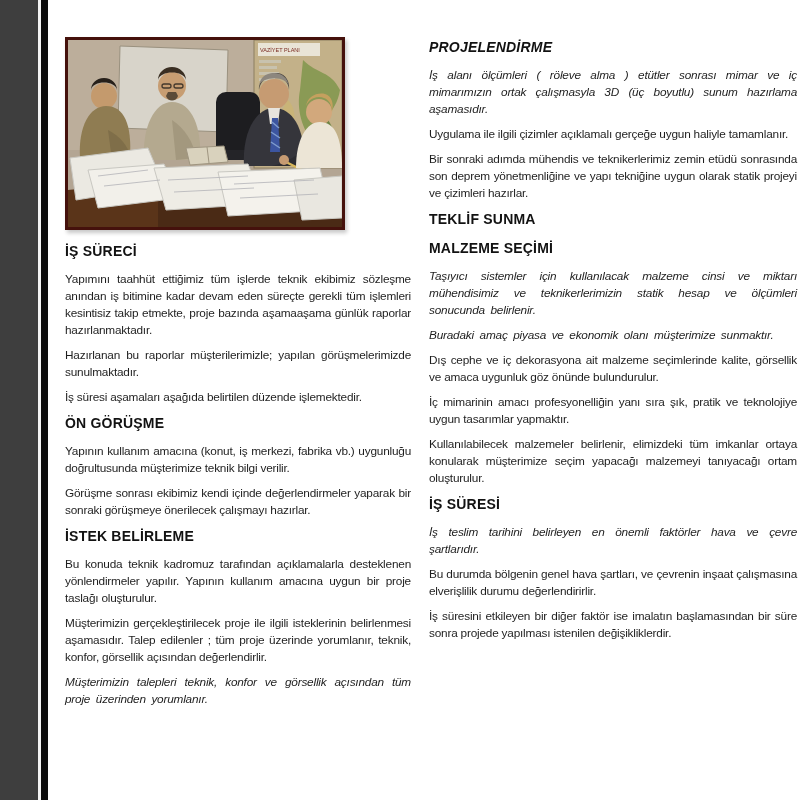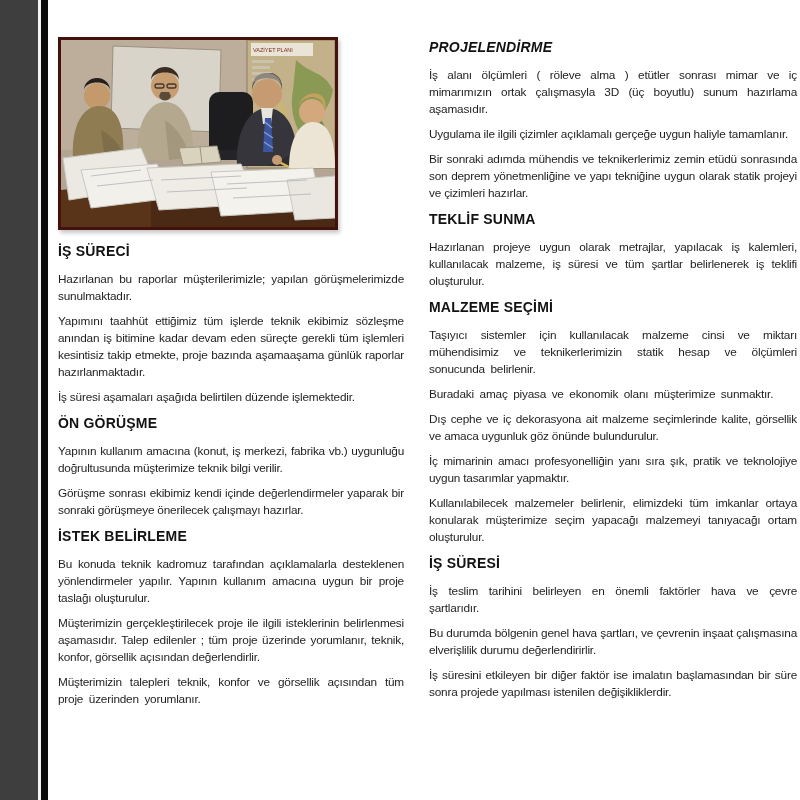--- a/index.html
+++ b/index.html
@@ -5,33 +5,33 @@
   html,body{margin:0;padding:0;background:#ffffff;}
   .page{
     position:relative;width:800px;height:800px;background:#ffffff;overflow:hidden;
     font-family:"Liberation Sans","DejaVu Sans",sans-serif;color:#1e1e1e;
   }
   .bar-gray{position:absolute;left:0;top:0;width:38px;height:800px;background:#3e3e3e;}
   .bar-white-gap{position:absolute;left:38px;top:0;width:3px;height:800px;background:#f4f4f4;}
   .bar-black{position:absolute;left:41px;top:0;width:7px;height:800px;background:#0b0b0b;}
 
   .col{position:absolute;top:0;}
-  .col-left{left:58px;width:346px;}
+  .col-left{left:65px;width:346px;}
   .col-right{left:429px;width:368px;}
 
   h2{
     font-size:14px;line-height:18px;margin:4px 0 11px;color:#121212;
     font-weight:700;letter-spacing:.2px;
   }
   .col-right h2:first-child{margin-top:38px;font-style:italic;}
   p{
     font-size:11.8px;line-height:17px;margin:0 0 8px;text-align:justify;
     letter-spacing:-0.2px;color:#1e1e1e;
   }
-  p.spread{word-spacing:2.5px;}
+  p.spread{word-spacing:2.5px;font-style:italic;}
 
   figure.photo{
     margin:37px 0 0;width:274px;height:187px;border:3px solid #45110c;
     box-shadow:2px 3px 4px rgba(0,0,0,.22);background:#b5a795;
   }
   figure.photo + h2{margin-top:12px;}
   figure.photo svg{display:block;}
 </style>
 </head>
 <body>
@@ -103,42 +103,41 @@
         <polygon points="150,132 252,128 262,170 160,176" fill="#f4f2ec" stroke="#c9c8c2" stroke-width="1"></polygon>
         <polygon points="226,140 274,136 274,178 234,180" fill="#e9e7e0" stroke="#c9c8c2" stroke-width="1"></polygon>
         <path d="M30 136 L80 130 M36 146 L92 140 M100 140 L180 136 M106 152 L186 148 M166 144 L246 140 M172 158 L250 154" stroke="#b3b3b8" stroke-width="0.8" fill="none"></path>
 
         <polygon points="118,108 156,106 160,122 122,125" fill="#d9d2bd" stroke="#9f9580" stroke-width="1"></polygon>
         <line x1="139" y1="107" x2="141" y2="123" stroke="#9f9580" stroke-width="1"></line>
       </svg>
     </figure>
 
     <h2>İŞ SÜRECİ</h2>
+    <p>Yapımını taahhüt ettiğimiz tüm  işlerde teknik ekibimiz sözleşme anından iş bitimine kadar devam eden süreçte gerekli tüm işlemleri kesintisiz takip etmekte, proje  bazında aşamaaşama günlük raporlar hazırlanmaktadır.</p>
     <p>Hazırlanan bu raporlar müşterilerimizle; yapılan görüşmelerimizde sunulmaktadır.</p>
-    <p>Yapımını taahhüt ettiğimiz tüm  işlerde teknik ekibimiz sözleşme anından iş bitimine kadar devam eden süreçte gerekli tüm işlemleri kesintisiz takip etmekte, proje  bazında aşamaaşama günlük raporlar hazırlanmaktadır.</p>
     <p>İş süresi aşamaları aşağıda belirtilen düzende işlemektedir.</p>
 
     <h2>ÖN GÖRÜŞME</h2>
     <p>Yapının kullanım amacına  (konut, iş merkezi, fabrika vb.) uygunluğu doğrultusunda müşterimize teknik bilgi verilir.</p>
     <p>Görüşme sonrası ekibimiz kendi içinde değerlendirmeler yaparak bir sonraki görüşmeye önerilecek çalışmayı hazırlar.</p>
 
     <h2>İSTEK BELİRLEME</h2>
     <p>Bu konuda teknik kadromuz tarafından açıklamalarla desteklenen yönlendirmeler yapılır. Yapının kullanım  amacına uygun bir proje taslağı oluşturulur.</p>
     <p>Müşterimizin  gerçekleştirilecek  proje  ile  ilgili isteklerinin belirlenmesi aşamasıdır. Talep edilenler ;  tüm proje üzerinde yorumlanır,  teknik, konfor,  görsellik açısından değerlendirlir.</p>
     <p class="spread">Müşterimizin  talepleri  teknik,  konfor  ve görsellik  açısından tüm proje üzerinden yorumlanır.</p>
   </div>
 
   <div class="col col-right">
     <h2>PROJELENDİRME</h2>
     <p class="spread">İş alanı ölçümleri ( röleve alma ) etütler sonrası mimar ve iç mimarımızın ortak çalışmasyla 3D (üç boyutlu) sunum hazırlama aşamasıdır.</p>
     <p>Uygulama ile ilgili çizimler açıklamalı gerçeğe uygun haliyle tamamlanır.</p>
     <p>Bir sonraki adımda mühendis ve teknikerlerimiz zemin etüdü sonrasında son deprem yönetmenliğine ve yapı tekniğine uygun olarak statik projeyi ve çizimleri hazırlar.</p>
 
     <h2>TEKLİF SUNMA</h2>
-    <p>Hazırlanan projeye uygun olarak metrajlar, yapılacak iş kalemleri, kullanılacak malzeme,  iş süresi ve tüm şartlar belirlenerek iş teklifi oluşturulur.</p>
 
     <h2>MALZEME SEÇİMİ</h2>
     <p class="spread">Taşıyıcı sistemler  için kullanılacak malzeme cinsi  ve  miktarı mühendisimiz ve teknikerlerimizin statik hesap ve ölçümleri sonucunda belirlenir.</p>
     <p class="spread">Buradaki amaç piyasa ve ekonomik olanı müşterimize sunmaktır.</p>
     <p>Dış cephe ve iç dekorasyona ait malzeme  seçimlerinde kalite, görsellik  ve amaca uygunluk göz önünde bulundurulur.</p>
     <p>İç  mimarinin amacı profesyonelliğin yanı sıra şık,  pratik ve teknolojiye  uygun  tasarımlar yapmaktır.</p>
     <p>Kullanılabilecek malzemeler belirlenir, elimizdeki tüm  imkanlar ortaya konularak müşterimize  seçim yapacağı malzemeyi tanıyacağı ortam oluşturulur.</p>
 
     <h2>İŞ SÜRESİ</h2>
     <p class="spread">İş teslim tarihini belirleyen en  önemli  faktörler hava ve çevre şartlarıdır.</p>

